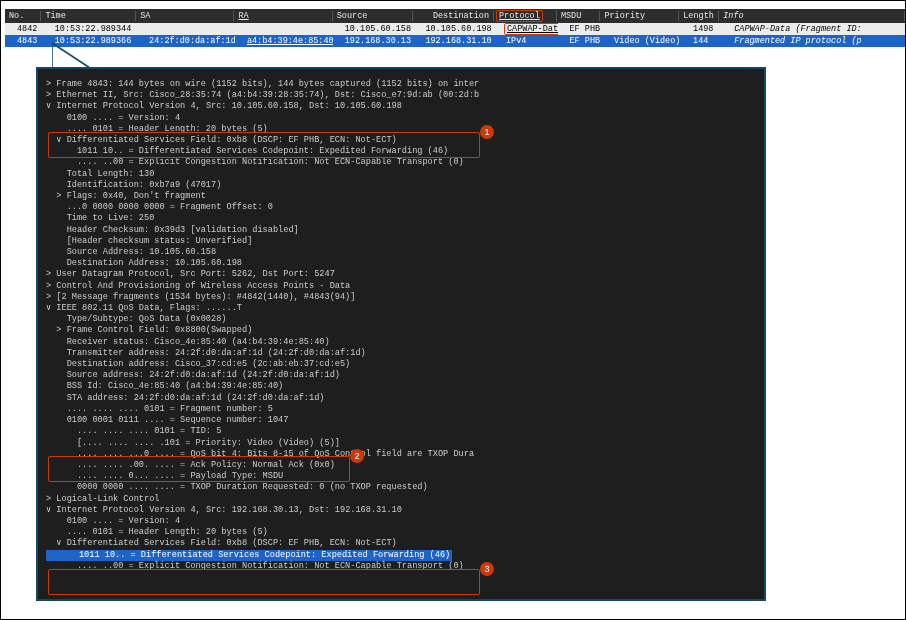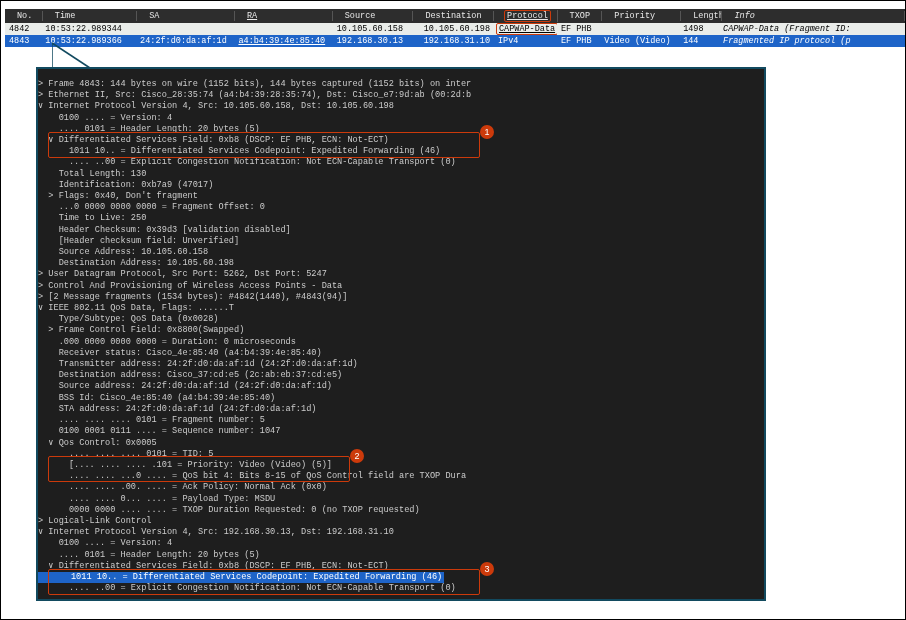--- a/index.html
+++ b/index.html
@@ -21,33 +21,33 @@
 .thead-row {
   display: flex;
   background: #2d2d2d;
   color: #e8e8e8;
   height: 14px;
   align-items: center;
   font-size: 8.5px;
 }
 .thead-row .col {
   border-right: 1px solid #555;
-  padding: 0 12px;
+  padding: 0 4px;
   box-sizing: border-box;
   overflow: hidden;
   white-space: nowrap;
 }
 .trow {
   display: flex;
   height: 12px;
   align-items: center;
   font-size: 8.5px;
 }
 .trow .col {
-  padding: 0 4px;
+  padding: 0 12px;
   box-sizing: border-box;
   overflow: hidden;
   white-space: nowrap;
 }
 .trow.r0 { background: #eaedea; color:#000;}
 .trow.r1.selected {
   background: #1e64c8;
   color: #fff;
 }
 .c-no{width:40px;}
@@ -77,21 +77,21 @@
 .lead-line svg{position:absolute;}
 .detail-frame{
   position:absolute;
   left:35px; top:66px;
   width:730px;
   height:534px;
   border:2px solid #124a5f;
   background:#1e1e1e;
   color:#ccc;
   box-sizing:border-box;
-  padding:10px 8px 8px 0;
+  padding:10px 8px 8px 8px;
   overflow:hidden;
   font-size:8.6px;
   line-height:11.2px;
 }
 .detail-frame .ln{
   white-space:pre;
 }
 .sel-line{
   background:#1e64c8;
   color:#fff;
@@ -121,21 +121,21 @@
 
 <div class="table-area">
   <div class="thead-row">
     <div class="col c-no">No.</div>
     <div class="col c-time">Time</div>
     <div class="col c-sa">SA</div>
     <div class="col c-ra">RA</div>
     <div class="col c-src">Source</div>
     <div class="col c-dst">Destination</div>
     <div class="col c-proto"><span class="proto-box">Protocol</span></div>
-    <div class="col c-dscp">TXOP</div>
+    <div class="col c-dscp">MSDU</div>
     <div class="col c-prio">Priority</div>
     <div class="col c-len">Length</div>
     <div class="col c-info">Info</div>
   </div>
 
   <div class="trow r0">
     <div class="col c-no">4842</div>
     <div class="col c-time">10:53:22.989344</div>
     <div class="col c-sa"></div>
     <div class="col c-ra"></div>
@@ -178,39 +178,37 @@
   <div class="ln">    .... 0101 = Header Length: 20 bytes (5)</div>
   <div class="ln">  ∨ Differentiated Services Field: 0xb8 (DSCP: EF PHB, ECN: Not-ECT)</div>
   <div class="ln">      1011 10.. = Differentiated Services Codepoint: Expedited Forwarding (46)</div>
   <div class="ln">      .... ..00 = Explicit Congestion Notification: Not ECN-Capable Transport (0)</div>
   <div class="ln">    Total Length: 130</div>
   <div class="ln">    Identification: 0xb7a9 (47017)</div>
   <div class="ln">  &gt; Flags: 0x40, Don't fragment</div>
   <div class="ln">    ...0 0000 0000 0000 = Fragment Offset: 0</div>
   <div class="ln">    Time to Live: 250</div>
   <div class="ln">    Header Checksum: 0x39d3 [validation disabled]</div>
-  <div class="ln">    [Header checksum field: Unverified]</div>
+  <div class="ln">    [Header checksum status: Unverified]</div>
   <div class="ln">    Source Address: 10.105.60.158</div>
   <div class="ln">    Destination Address: 10.105.60.198</div>
   <div class="ln">&gt; User Datagram Protocol, Src Port: 5262, Dst Port: 5247</div>
   <div class="ln">&gt; Control And Provisioning of Wireless Access Points - Data</div>
   <div class="ln">&gt; [2 Message fragments (1534 bytes): #4842(1440), #4843(94)]</div>
   <div class="ln">∨ IEEE 802.11 QoS Data, Flags: ......T</div>
   <div class="ln">    Type/Subtype: QoS Data (0x0028)</div>
   <div class="ln">  &gt; Frame Control Field: 0x8800(Swapped)</div>
-  <div class="ln">    .000 0000 0000 0000 = Duration: 0 microseconds</div>
   <div class="ln">    Receiver status: Cisco_4e:85:40 (a4:b4:39:4e:85:40)</div>
   <div class="ln">    Transmitter address: 24:2f:d0:da:af:1d (24:2f:d0:da:af:1d)</div>
   <div class="ln">    Destination address: Cisco_37:cd:e5 (2c:ab:eb:37:cd:e5)</div>
   <div class="ln">    Source address: 24:2f:d0:da:af:1d (24:2f:d0:da:af:1d)</div>
   <div class="ln">    BSS Id: Cisco_4e:85:40 (a4:b4:39:4e:85:40)</div>
   <div class="ln">    STA address: 24:2f:d0:da:af:1d (24:2f:d0:da:af:1d)</div>
   <div class="ln">    .... .... .... 0101 = Fragment number: 5</div>
   <div class="ln">    0100 0001 0111 .... = Sequence number: 1047</div>
-  <div class="ln">  ∨ Qos Control: 0x0005</div>
   <div class="ln">      .... .... .... 0101 = TID: 5</div>
   <div class="ln">      [.... .... .... .101 = Priority: Video (Video) (5)]</div>
   <div class="ln">      .... .... ...0 .... = QoS bit 4: Bits 8-15 of QoS Control field are TXOP Dura</div>
   <div class="ln">      .... .... .00. .... = Ack Policy: Normal Ack (0x0)</div>
   <div class="ln">      .... .... 0... .... = Payload Type: MSDU</div>
   <div class="ln">      0000 0000 .... .... = TXOP Duration Requested: 0 (no TXOP requested)</div>
   <div class="ln">&gt; Logical-Link Control</div>
   <div class="ln">∨ Internet Protocol Version 4, Src: 192.168.30.13, Dst: 192.168.31.10</div>
   <div class="ln">    0100 .... = Version: 4</div>
   <div class="ln">    .... 0101 = Header Length: 20 bytes (5)</div>

